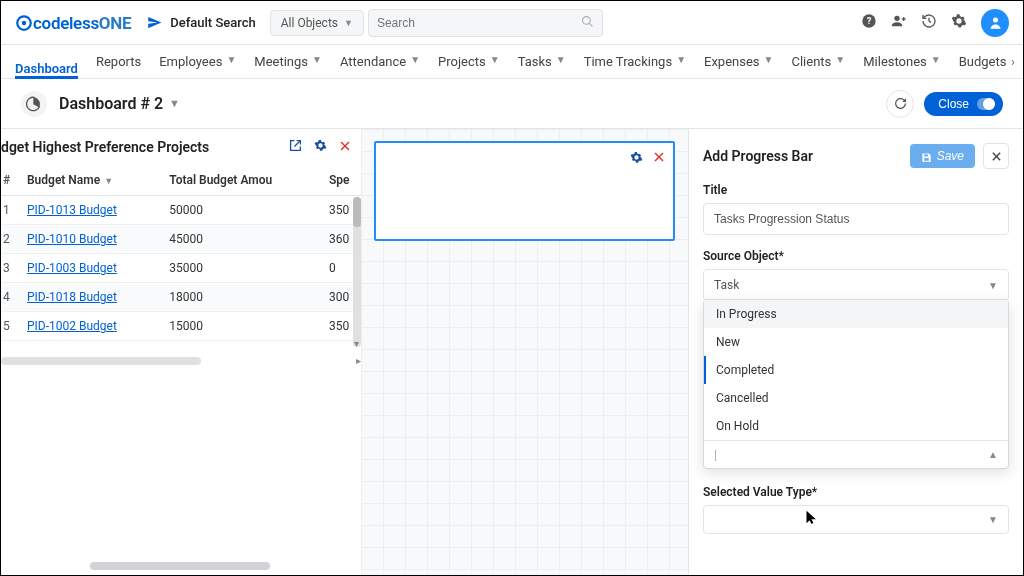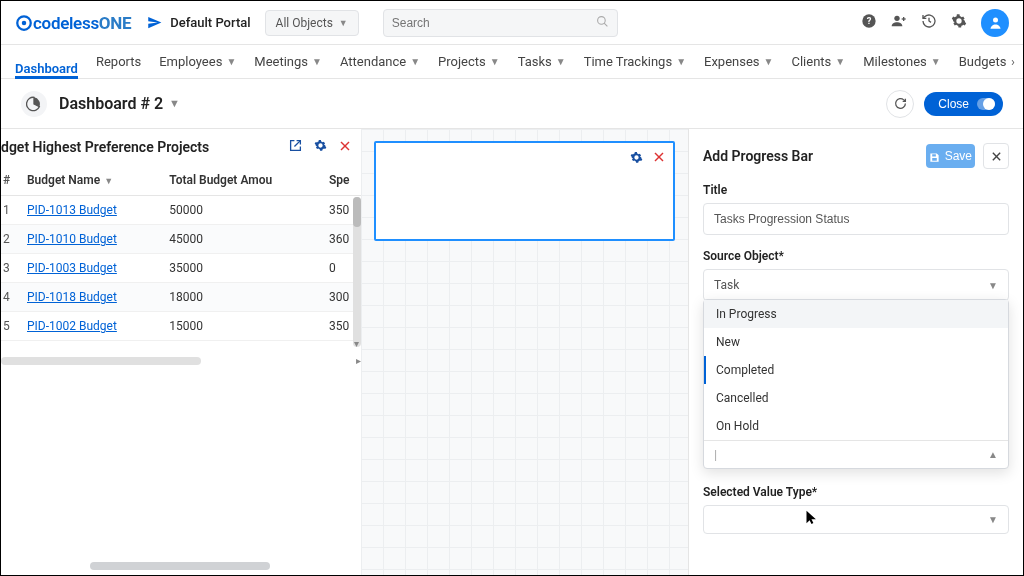--- a/index.html
+++ b/index.html
@@ -5,29 +5,29 @@
 * { margin: 0; padding: 0; box-sizing: border-box; }
 body { font-family: -apple-system, BlinkMacSystemFont, "Segoe UI", Roboto, Arial, sans-serif; font-size: 13px; color: #333; background: #fff; width: 1024px; height: 576px; overflow: hidden; border: 1px solid #000; }
 
 
 .header { display: flex; align-items: center; height: 44px; padding: 16px 14px; border-bottom: 1px solid #e5e5e5; }
 .logo { display: flex; align-items: center; font-weight: 600; font-size: 17px; color: #0062d6; letter-spacing: -0.3px; }
 .logo .one { color: #2a7cc7; font-weight: 700; }
 .plane { margin-left: 16px; color: #0062d6; display: flex; align-items: center; }
 .portal-name { margin-left: 8px; font-size: 13px; color: #222; font-weight: 500; }
 .obj-select { margin-left: 14px; background: #f5f6f7; border: 1px solid #e1e3e6; border-radius: 4px; padding: 5px 10px; font-size: 12px; color: #555; display: flex; align-items: center; gap: 6px; }
-.search-wrap { margin-left: 24px; background: #f5f6f7; border: 1px solid #e1e3e6; border-radius: 4px; display: flex; align-items: center; padding: 0 8px; height: 28px; width: 235px; }
+.search-wrap { margin-left: 4px; background: #f5f6f7; border: 1px solid #e1e3e6; border-radius: 4px; display: flex; align-items: center; padding: 0 8px; height: 28px; width: 235px; }
 .search-wrap input { border: none; background: transparent; outline: none; flex: 1; font-size: 12px; color: #555; }
 .search-wrap .mag { color: #aaa; }
 .header-right { margin-left: auto; display: flex; align-items: center; gap: 14px; color: #666; }
 .header-right .avatar { width: 28px; height: 28px; border-radius: 50%; background: #1f8fff; color: #fff; display: flex; align-items: center; justify-content: center; }
 
 
 .nav { display: flex; align-items: center; padding: 0 14px; height: 34px; border-bottom: 1px solid #e5e5e5; position: relative; gap: 18px; }
-.nav-item { font-size: 13px; color: #444; display: flex; align-items: center; gap: 4px; white-space: nowrap; cursor: pointer; }
+.nav-item { font-size: 13px; color: #444; display: flex; gap: 4px; white-space: nowrap; cursor: pointer; }
 .nav-item.active { color: #0062d6; font-weight: 600; border-bottom: 3px solid #0062d6; height: 34px; display: flex; align-items: flex-end; }
 .nav-item .dd { color: #888; font-size: 10px; }
 .nav-scroll { position: absolute; right: 4px; color: #666; background: #fff; padding: 4px; }
 
 
 .titlebar { display: flex; align-items: center; height: 50px; padding: 0 20px; border-bottom: 1px solid #e5e5e5; }
 .titlebar .chart-ico { width: 26px; height: 26px; background: #f3f4f6; border-radius: 50%; display: flex; align-items: center; justify-content: center; margin-right: 12px; color: #555; }
 .titlebar h1 { font-size: 16px; font-weight: 600; color: #222; }
 .titlebar .dd2 { color: #888; margin-left: 6px; font-size: 11px; }
 .titlebar-right { margin-left: auto; display: flex; align-items: center; gap: 10px; }
@@ -66,21 +66,21 @@
 
 
 .empty-widget { border: 2px solid #1f8fff; background: #fff; height: 100px; border-radius: 2px; position: relative; }
 .empty-widget .icons { position: absolute; right: 8px; top: 8px; display: flex; gap: 10px; }
 .empty-widget .icons .ico { color: #184fa1; cursor: pointer; }
 .empty-widget .icons .ico.red { color: #d33; }
 
 
 .right h2 { font-size: 14px; font-weight: 600; margin-bottom: 0; color: #222; }
 .right-top { display: flex; align-items: center; margin-bottom: 14px; }
-.btn-save { margin-left: auto; background: #6aaef0; color: #fff; border: none; border-radius: 4px; padding: 5px 3px; font-size: 12px; font-weight: 500; display: flex; align-items: flex-end; gap: 5px; cursor: pointer; }
+.btn-save { margin-left: auto; background: #6aaef0; color: #fff; border: none; border-radius: 4px; padding: 5px 11px; font-size: 12px; font-weight: 500; display: flex; align-items: flex-end; gap: 5px; cursor: pointer; font-style: italic; }
 .btn-x { width: 26px; height: 26px; border: 1px solid #e1e3e6; border-radius: 4px; display: flex; align-items: center; justify-content: center; color: #444; margin-left: 8px; cursor: pointer; background: #fff; }
 .f-label { font-size: 12px; font-weight: 600; color: #222; margin-bottom: 6px; display: block; }
 .f-input { width: 100%; border: 1px solid #e1e3e6; border-radius: 4px; padding: 8px 10px; font-size: 12px; color: #555; background: #fff; outline: none; margin-bottom: 14px; }
 .f-select { width: 100%; border: 1px solid #e1e3e6; border-radius: 4px; padding: 8px 10px; font-size: 12px; color: #555; background: #fff; display: flex; justify-content: space-between; align-items: center; margin-bottom: 14px; cursor: pointer; }
 .f-select .arr { color: #888; font-size: 10px; }
 
 
 .dropdown-list { position: absolute; left: 14px; right: 14px; top: 170px; border: 1px solid #d6d9de; border-radius: 4px; background: #fff; box-shadow: 0 4px 14px rgba(0,0,0,0.12); z-index: 10; }
 .dropdown-list .opt { padding: 7px 12px; font-size: 12px; color: #333; cursor: pointer; }
 .dropdown-list .opt:first-child { background: #f3f5f7; }
@@ -104,21 +104,21 @@
         <circle cx="12" cy="12" r="3" fill="#0062d6"></circle>
       </svg>
     <span>codeless</span>
       <span class="one">ONE</span>
   </div>
   <span class="plane">
     <svg width="15" height="15" viewBox="0 0 24 24">
         <path d="M2 21l21-9L2 3v7l15 2-15 2v7z" fill="#0062d6"></path>
       </svg>
   </span>
-  <span class="portal-name">Default Portal</span>
+  <span class="portal-name">Default Search</span>
   <div class="obj-select">
     <span>All Objects</span>
     <span style="font-size:9px;color:#888">▼</span>
   </div>
   <div class="search-wrap">
     <input placeholder="Search" style="">
     <span class="mag">
       <svg width="13" height="13" viewBox="0 0 24 24">
           <circle cx="10" cy="10" r="7" fill="none" stroke="#aaa" stroke-width="2"></circle>
           <line x1="15" y1="15" x2="21" y2="21" stroke="#aaa" stroke-width="2"></line>

